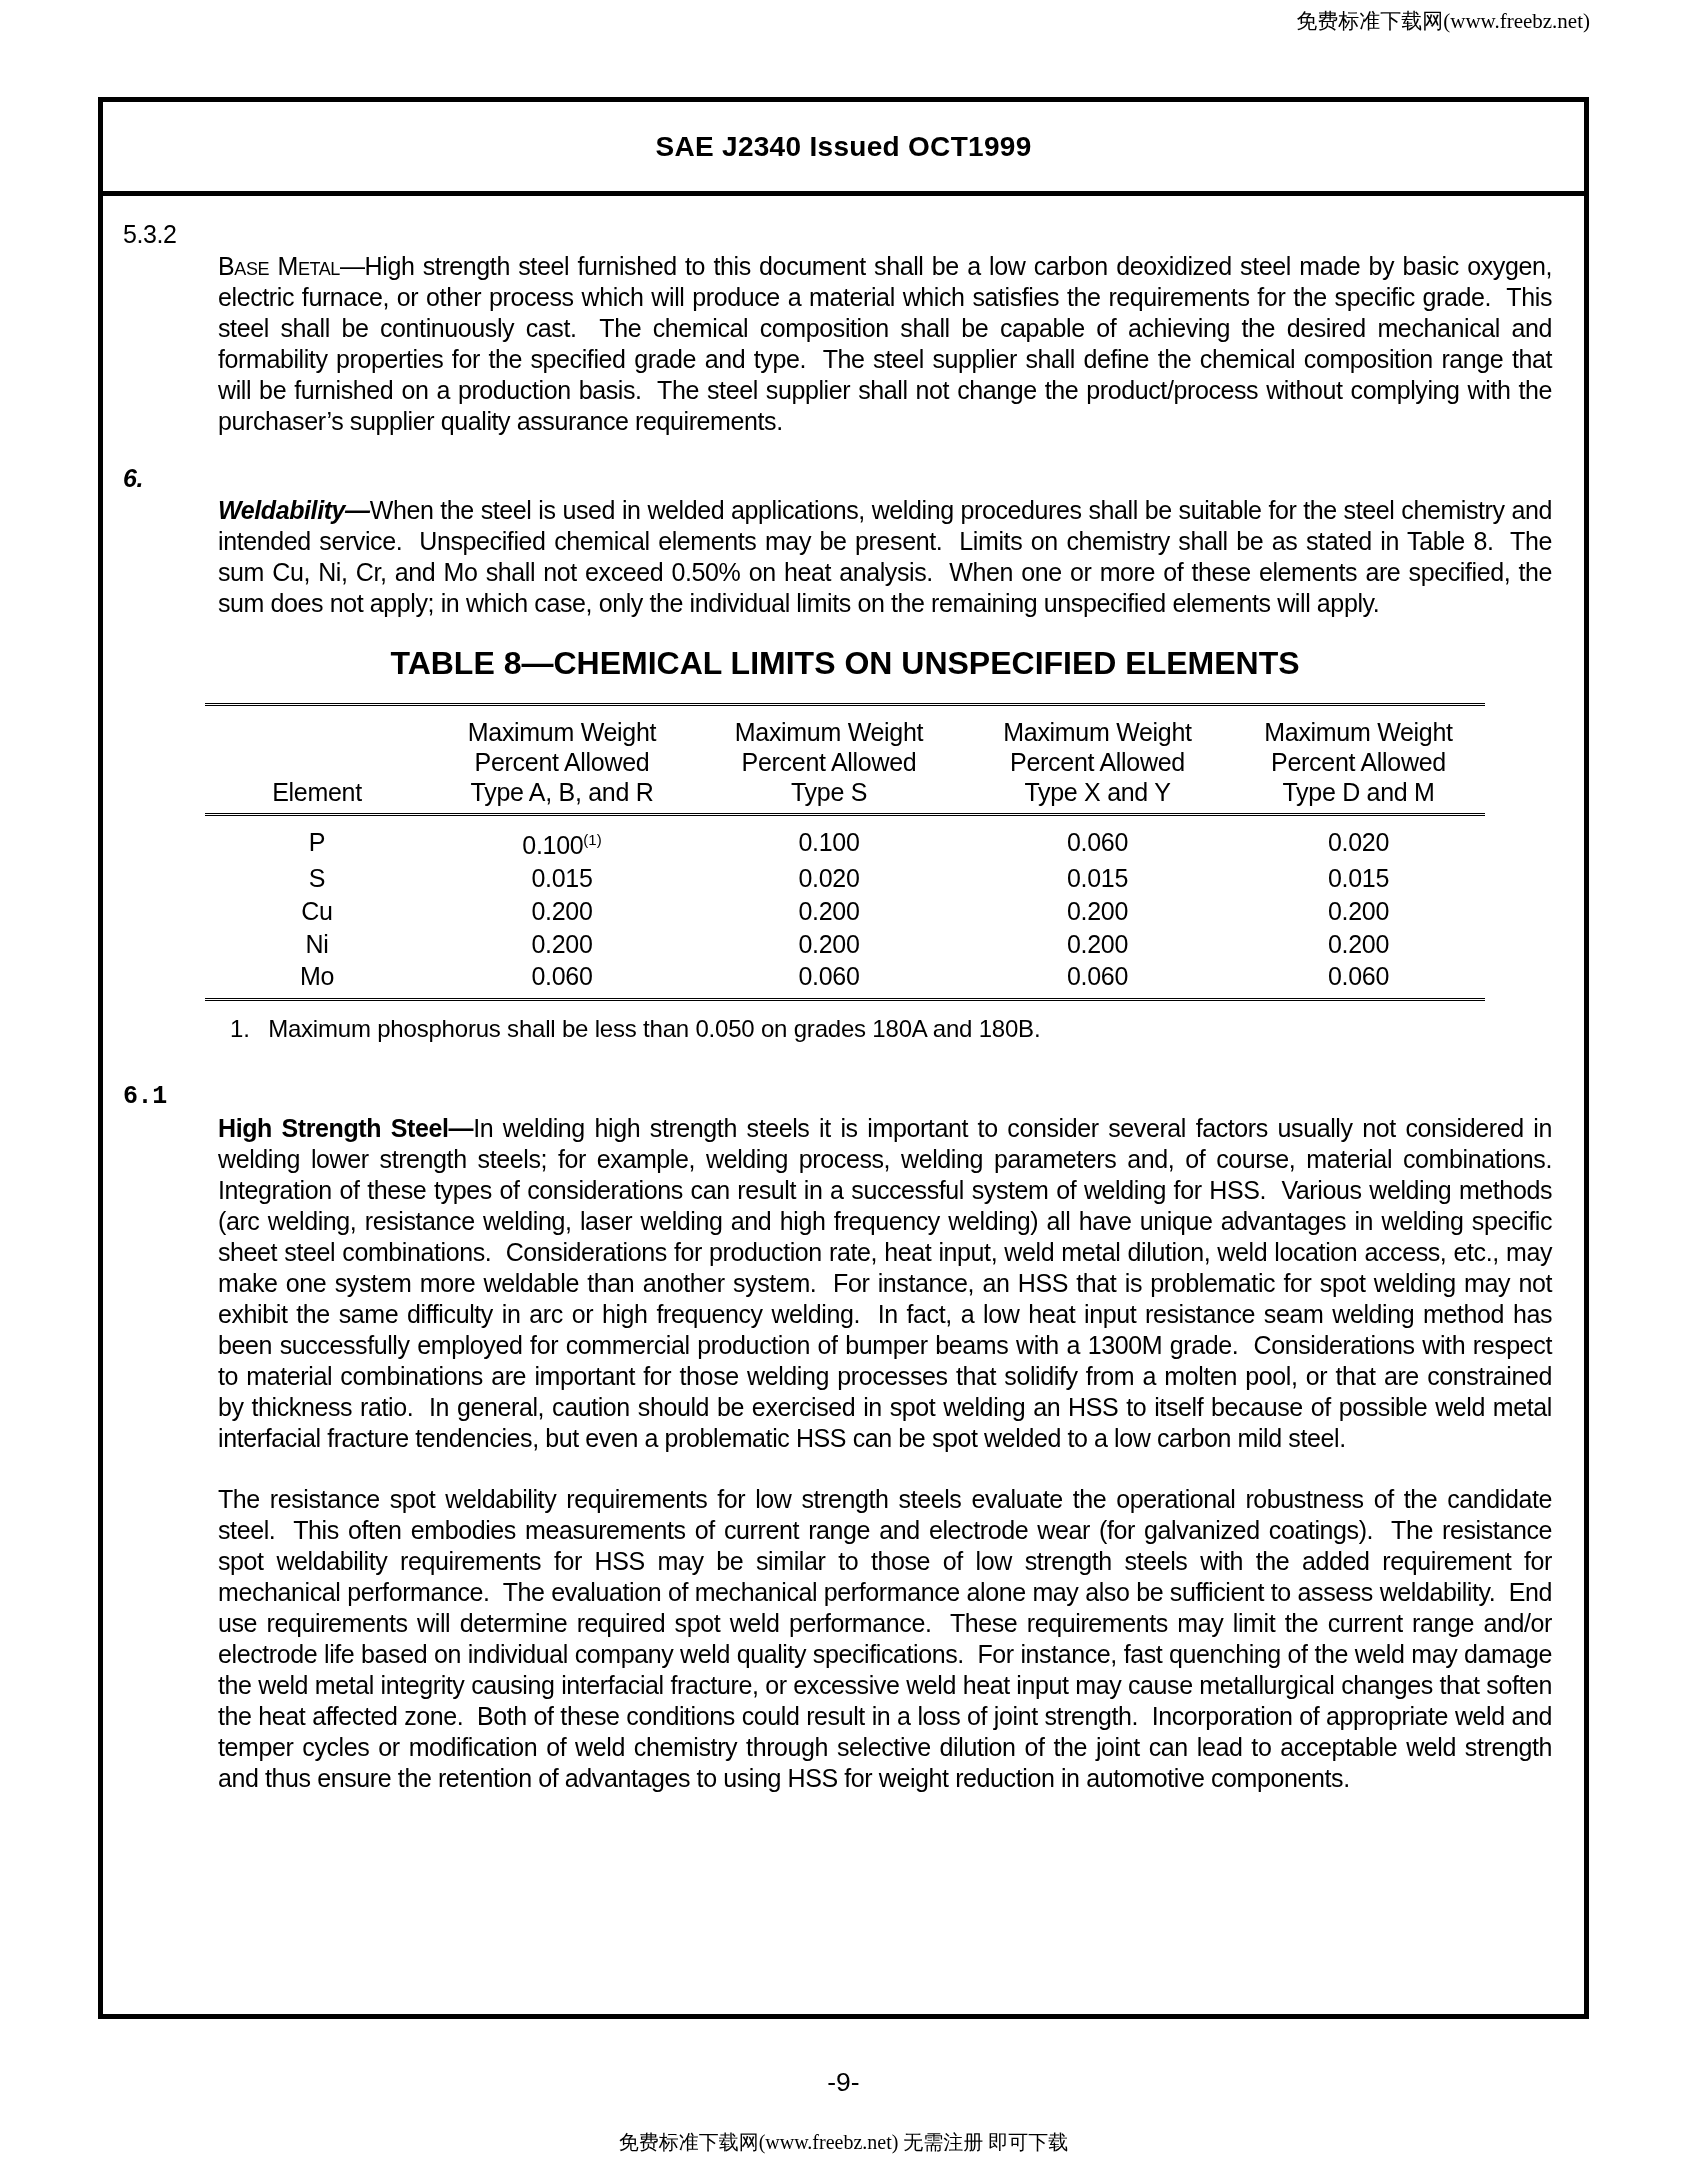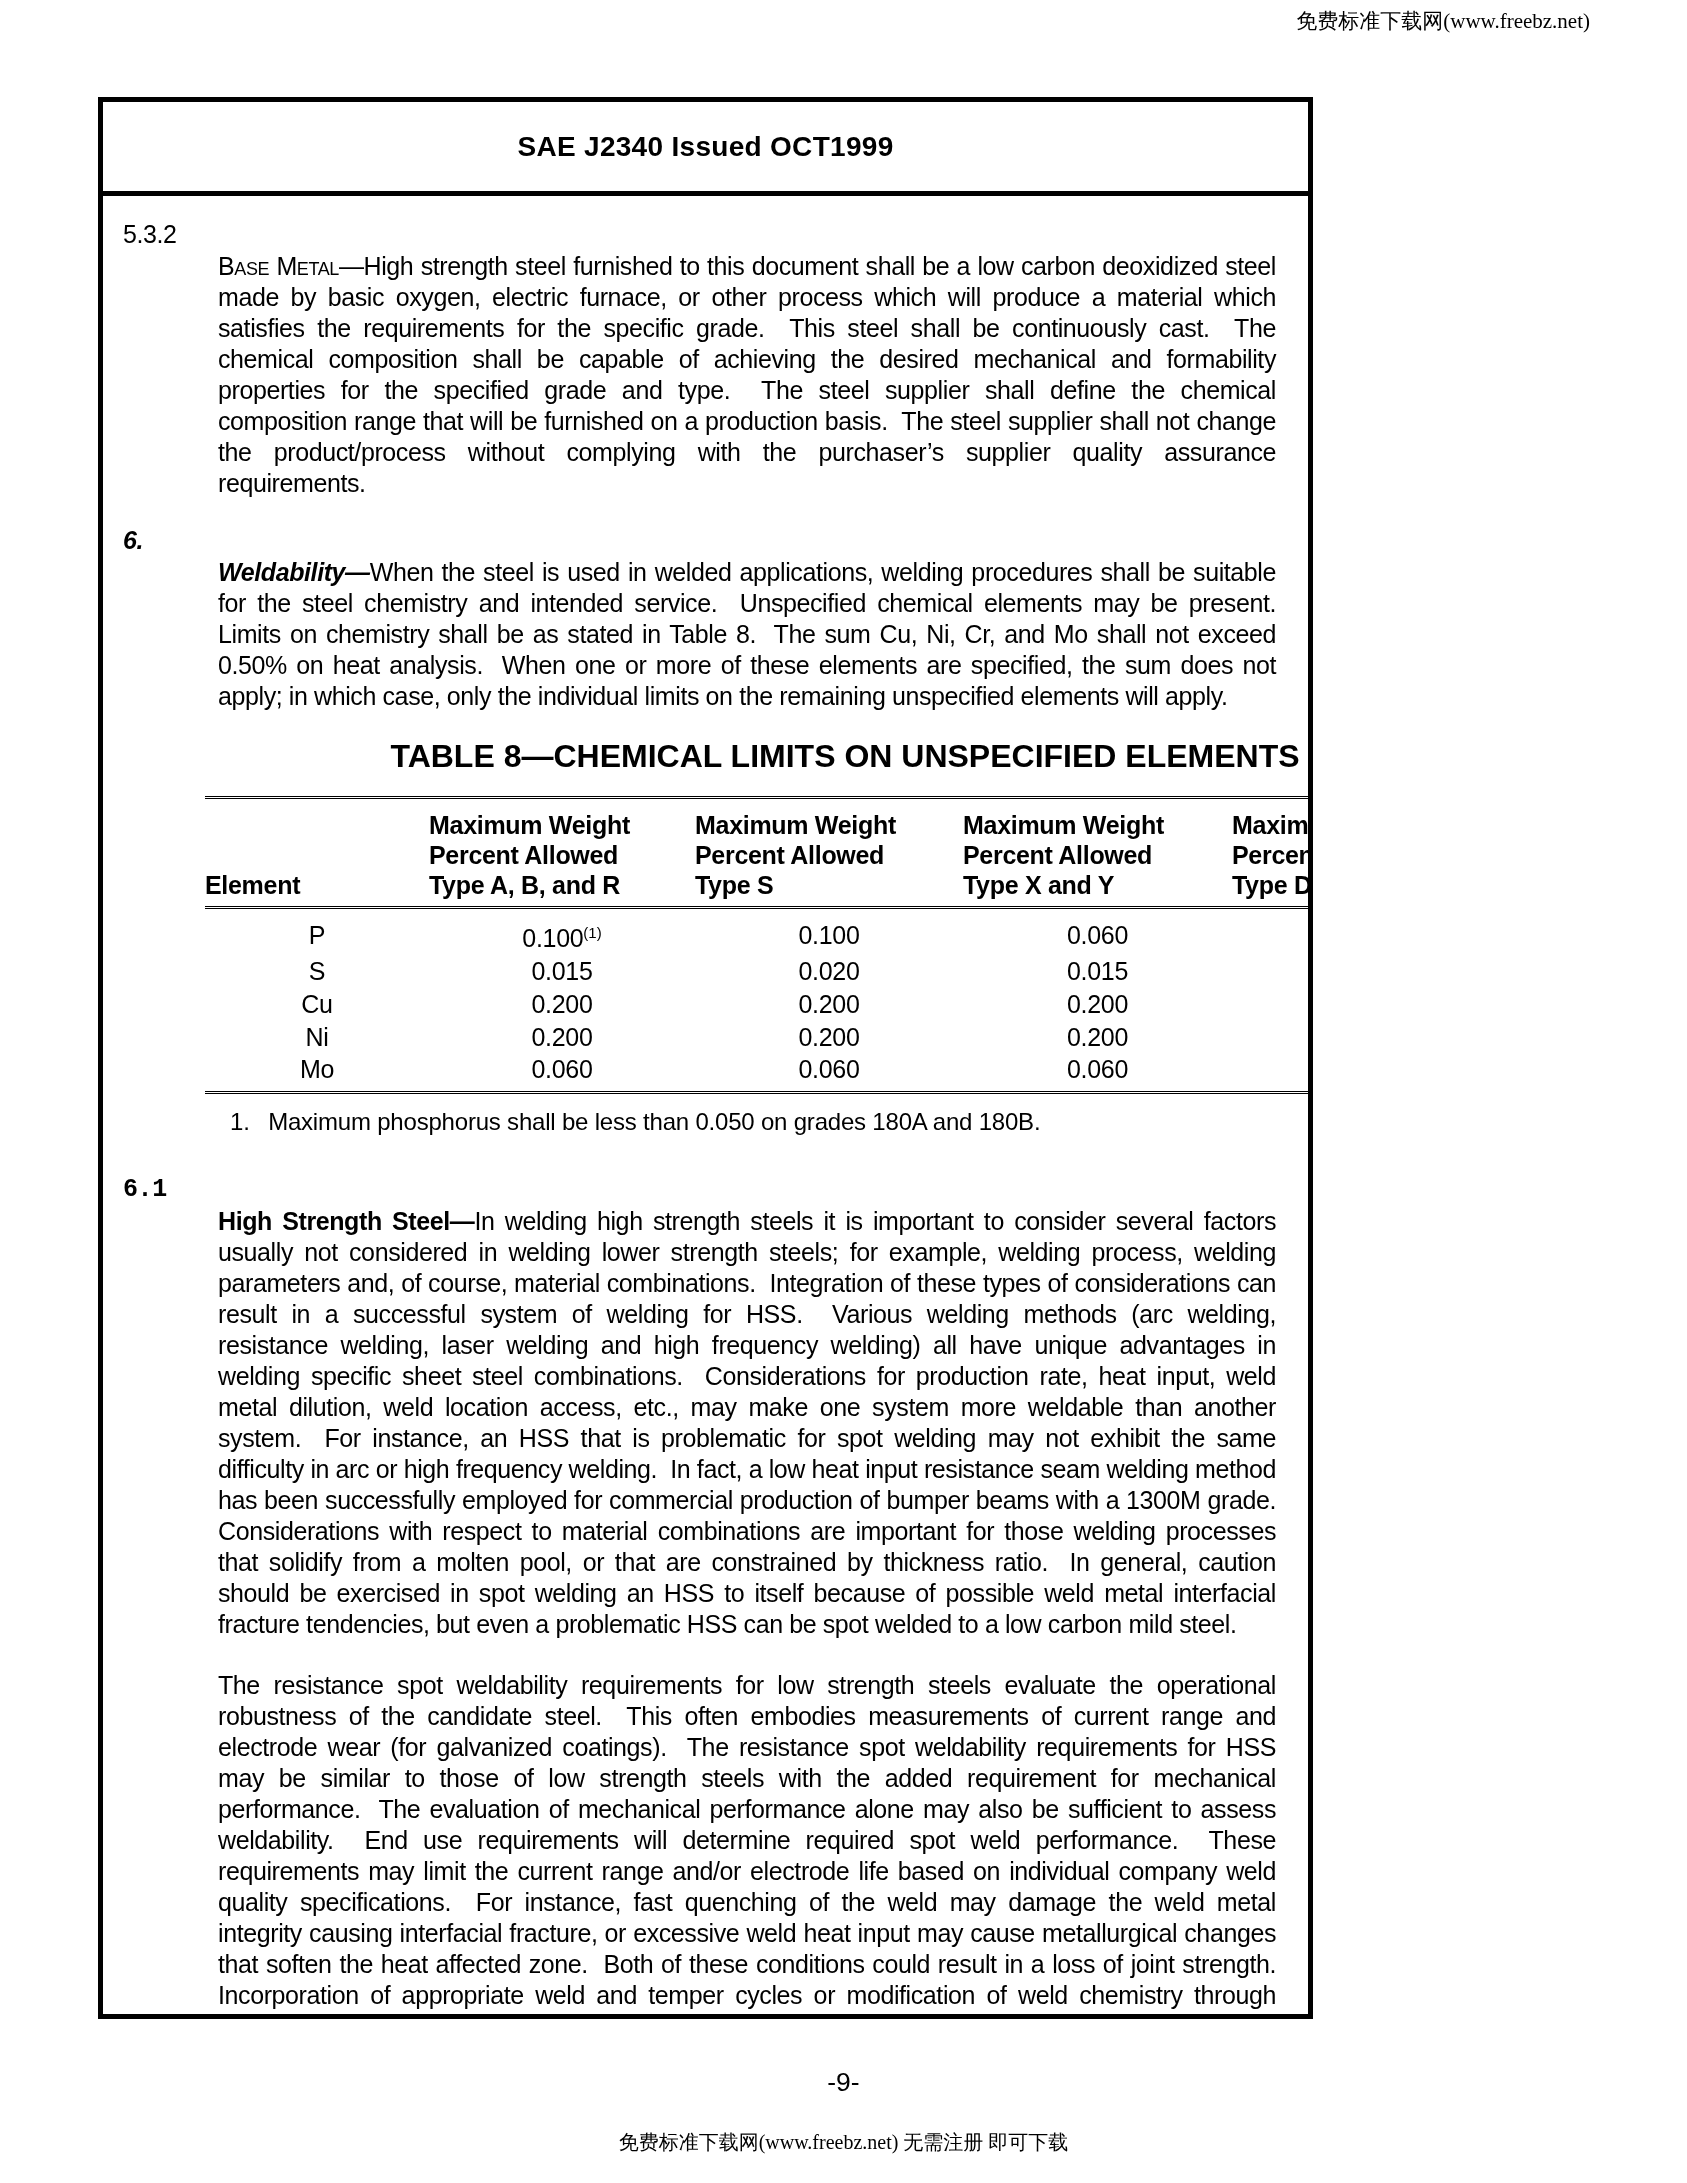--- a/index.html
+++ b/index.html
@@ -11,21 +11,21 @@
     font-family:"Liberation Sans", sans-serif;
     overflow:hidden;
   }
   .top-note {
     position:absolute; top:6.6px; right:97px;
     font-family:"Liberation Serif", serif;
     font-size:21px; white-space:nowrap;
   }
   .doc-box {
     position:absolute; left:98px; top:97px;
-    width:1215px; height:1922px;
+    width:1491px; height:1922px;
     border:5.3px solid #000; overflow:hidden;
   }
   .doc-title {
     height:94px; border-bottom:5.3px solid #000;
     display:flex; align-items:center; justify-content:center;
     font-size:28px; font-weight:bold; letter-spacing:0.3px;
   }
   .doc-content {
     padding:22.5px 32px 0 20px;
     font-size:25px; line-height:31px; letter-spacing:-0.4px;
@@ -39,21 +39,21 @@
   .num-bi { font-weight:bold; font-style:italic; }
   .num-b  { font-weight:bold;font-family:Liberation Mono, monospace; }
 
   .table-wrap { margin:29px 0 0 82px; width:1280px; font-size:25px; letter-spacing:-0.3px; }
   .table-title {
     text-align:center; font-weight:bold; font-size:32px;
     margin-bottom:24px; letter-spacing:0;
   }
   table.t8 { width:100%; border-collapse:collapse; border-top:3.3px double #000; }
   .t8 th {
-    font-weight:bold; vertical-align:bottom; text-align:left;
+    font-weight:normal; vertical-align:bottom; text-align:center;
     white-space:pre-line; padding:10.6px 0 6.6px; line-height:30px;
     border-bottom:3.3px double #000;
   }
   .t8 td { text-align:center; height:33px; vertical-align:middle; }
   .t8 tbody tr:first-child td { padding-top:8px; }
   .t8 tbody tr:last-child td { border-bottom:3.3px double #000; padding-bottom:6.6px; }
   .t8 sup { font-size:0.6em; vertical-align:super; letter-spacing:0; }
   .footnote {
     margin-top:12px; padding-left:25px; font-size:24px;
     display:flex; gap:18.5px; letter-spacing:-0.2px;

